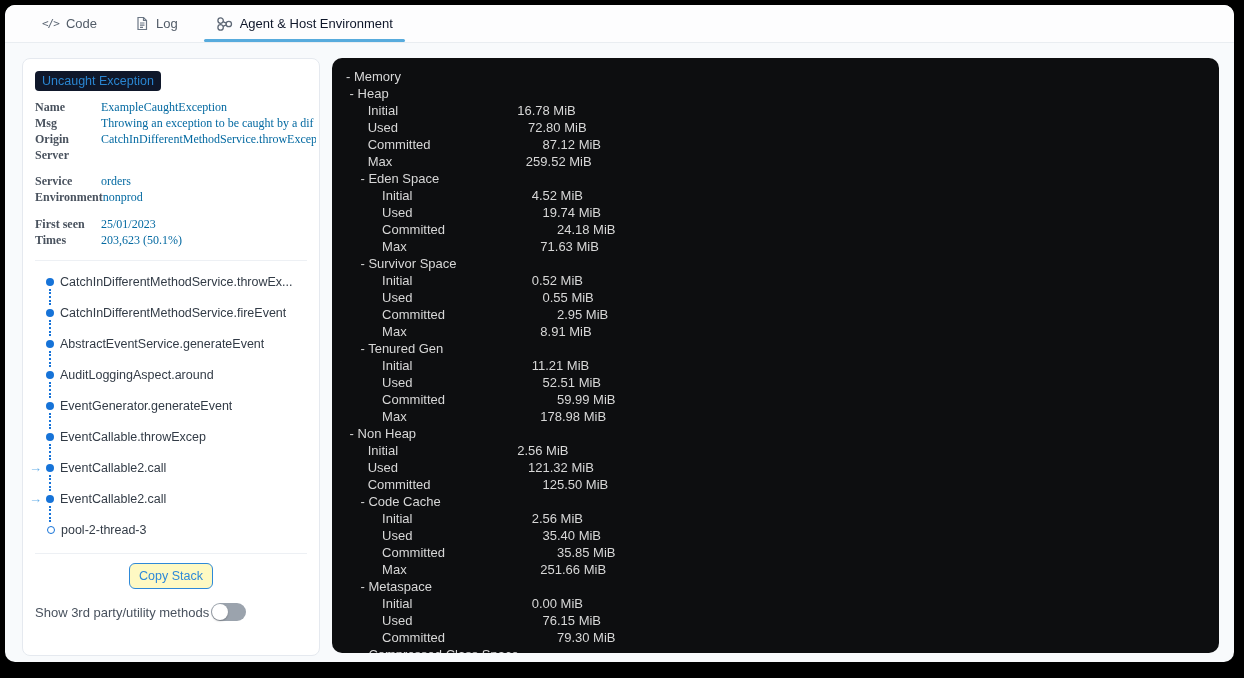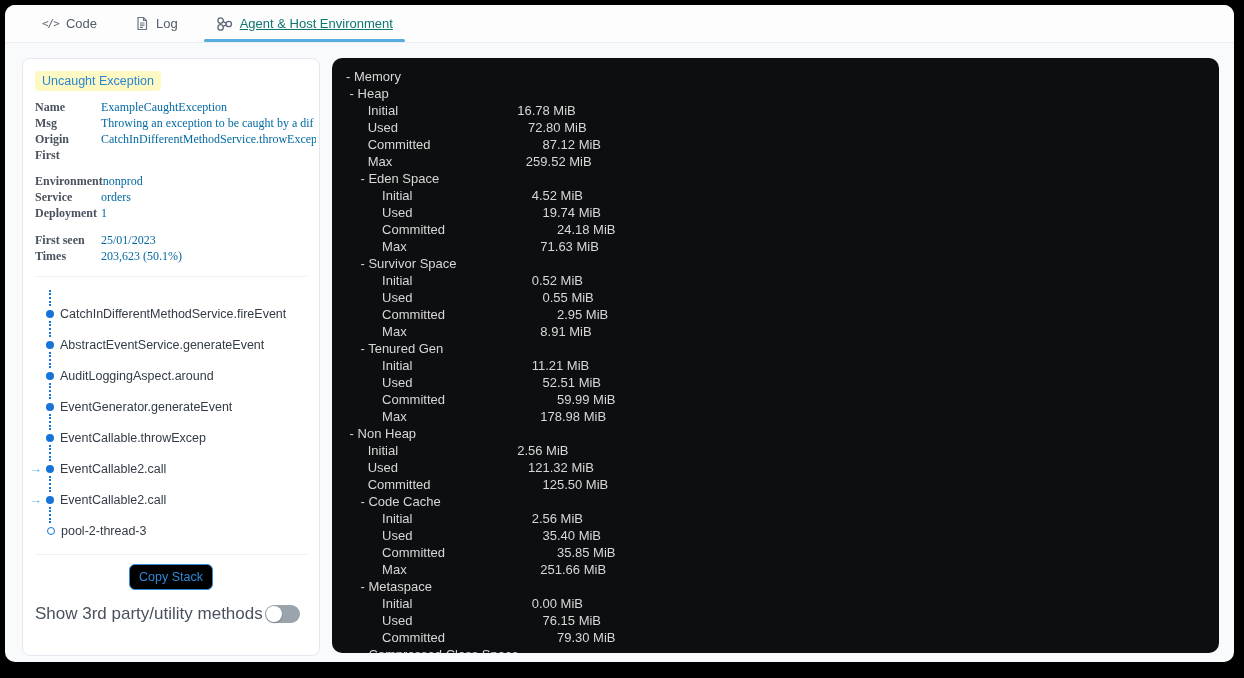--- a/index.html
+++ b/index.html
@@ -3,53 +3,53 @@
 <meta charset="utf-8">
 <style>
   html,body{margin:0;padding:0;background:#000;}
   body{width:1244px;height:678px;position:relative;font-family:"Liberation Sans","DejaVu Sans",sans-serif;overflow:hidden;}
   .app{position:absolute;left:5px;top:5px;width:1229px;height:657px;background:#f8fafc;border-radius:10px;overflow:hidden;}
 
   
   .tabbar{height:37px;background:#fdfdfe;border-bottom:1px solid #e9edf1;display:flex;align-items:stretch;padding-left:25px;}
   .tab{position:relative;display:flex;align-items:center;gap:7px;padding:0 12px;margin-right:14px;cursor:pointer;font-size:13px;color:#525c68;}
   .tab .tab-label{white-space:nowrap;}
-  .tab.active{color:#0f766e;text-decoration:underline;}
+  .tab.active{color:#0f172a;}
   .tab.active::after{content:"";position:absolute;left:0;right:0;bottom:0;height:3px;border-radius:3px;background:#57abdd;}
   .code-glyph{font-family:"DejaVu Sans Mono",monospace;font-size:11px;color:#5d6775;letter-spacing:-1px;}
   .tab svg{display:block;}
 
   
   .content{display:flex;padding:15px 15px 0 17px;gap:12px;}
 
   
   .card{width:298px;height:598px;box-sizing:border-box;background:#fff;border:1px solid #e5e9ef;border-radius:8px;padding:12px;overflow:hidden;}
-  .badge{display:inline-block;background:#fef9c3;color:#2a85d0;font-size:12.5px;line-height:14px;padding:3px 7px;border-radius:4px;}
+  .badge{display:inline-block;background:#0f172a;color:#2a85d0;font-size:12.5px;line-height:14px;padding:3px 7px;border-radius:4px;}
   .detail-group{margin-top:8px;font-family:Liberation Serif, serif;}
   .detail-group.g2{margin-top:10px;}
   .detail-group.g3{margin-top:11px;}
   .detail-row{display:flex;line-height:16px;font-size:12px;white-space:nowrap;}
   .detail-label{flex:0 0 auto;min-width:66px;font-weight:700;color:#49525e;}
   .detail-value{flex:1 1 auto;color:#0369a1;overflow:hidden;margin-right:-9px;}
   .divider{border-top:1px solid #edf0f4;margin-top:12px;}
   .divider.d2{margin-top:16px;}
 
   
   .stack-list{margin-top:13px;margin-left:-6px;}
   .stack-item{display:flex;align-items:center;height:15px;}
   .stack-arrow{flex:0 0 14px;color:#6ab1e9;font-size:13px;line-height:13px;}
   .stack-dot{flex:0 0 auto;width:8px;height:8px;border-radius:50%;background:#1673d8;margin-right:6px;margin-left:3px;}
   .stack-dot.hollow{background:transparent;border:1.5px solid #1673d8;width:6px;height:6px;margin-left:4px;}
   .stack-label{font-size:12.5px;color:#323b46;white-space:nowrap;overflow:hidden;}
   .stack-connector{height:16px;border-left:2px dotted #1673d8;margin:0 0 0 20px;}
 
   .copy-row{margin-top:9px;text-align:center;}
-  .copy-btn{display:inline-block;background:#000000;border:1.5px solid #2e89d8;color:#2e89d8;font-size:12.5px;line-height:14px;padding:5px 9px;border-radius:6px;cursor:pointer;font-family:inherit;text-align:right;}
+  .copy-btn{display:inline-block;background:#fef9c3;border:1.5px solid #2e89d8;color:#2e89d8;font-size:12.5px;line-height:14px;padding:5px 9px;border-radius:6px;cursor:pointer;font-family:inherit;text-align:right;}
   .toggle-row{margin-top:14px;display:flex;align-items:center;}
-  .toggle-label{font-size:17px;color:#49525e;flex:0 0 auto;margin-right:2px;}
+  .toggle-label{font-size:13px;color:#49525e;flex:0 0 auto;margin-right:2px;}
   .toggle{position:relative;width:35px;height:18px;border-radius:10px;background:#9ba3ad;cursor:pointer;flex:0 0 auto;}
   .toggle .knob{position:absolute;left:1px;top:1px;width:16px;height:16px;border-radius:50%;background:#fff;box-shadow:0 1px 2px rgba(0,0,0,.25);}
 
   
   .terminal{flex:1 1 auto;height:595px;box-sizing:border-box;background:#0d0e10;border-radius:10px;overflow:hidden;padding:10px 14px;}
   .terminal pre{margin:0;font-family:Liberation Sans, sans-serif;font-size:13px;line-height:17px;color:#d7d7d7;}
 </style>
 </head>
 <body>
 
@@ -95,51 +95,52 @@
           </div>
           <div class="detail-row">
             <span class="detail-label">Msg</span>
             <span class="detail-value">Throwing an exception to be caught by a dif</span>
           </div>
           <div class="detail-row">
             <span class="detail-label">Origin</span>
             <span class="detail-value">CatchInDifferentMethodService.throwExcep</span>
           </div>
           <div class="detail-row">
-            <span class="detail-label">First</span>
+            <span class="detail-label">Server</span>
           </div>
         </div>
       <div class="detail-group g2" id="detail-group-2">
+          <div class="detail-row">
+            <span class="detail-label">Service</span>
+            <span class="detail-value">orders</span>
+          </div>
           <div class="detail-row">
             <span class="detail-label">Environment</span>
             <span class="detail-value">nonprod</span>
           </div>
-          <div class="detail-row">
-            <span class="detail-label">Service</span>
-            <span class="detail-value">orders</span>
-          </div>
-          <div class="detail-row">
-            <span class="detail-label">Deployment</span>
-            <span class="detail-value">1</span>
-          </div>
         </div>
       <div class="detail-group g3" id="detail-group-3">
           <div class="detail-row">
             <span class="detail-label">First seen</span>
             <span class="detail-value">25/01/2023</span>
           </div>
           <div class="detail-row">
             <span class="detail-label">Times</span>
             <span class="detail-value">203,623 (50.1%)</span>
           </div>
         </div>
 
       <div class="divider"></div>
 
       <div class="stack-list" id="stack-list">
+          <div class="stack-item">
+            <span class="stack-arrow"></span>
+            <span class="stack-dot"></span>
+            <span class="stack-label">CatchInDifferentMethodService.throwEx...</span>
+          </div>
           <div class="stack-connector"></div>
           <div class="stack-item">
             <span class="stack-arrow"></span>
             <span class="stack-dot"></span>
             <span class="stack-label">CatchInDifferentMethodService.fireEvent</span>
           </div>
           <div class="stack-connector"></div>
           <div class="stack-item">
             <span class="stack-arrow"></span>
             <span class="stack-dot"></span>

